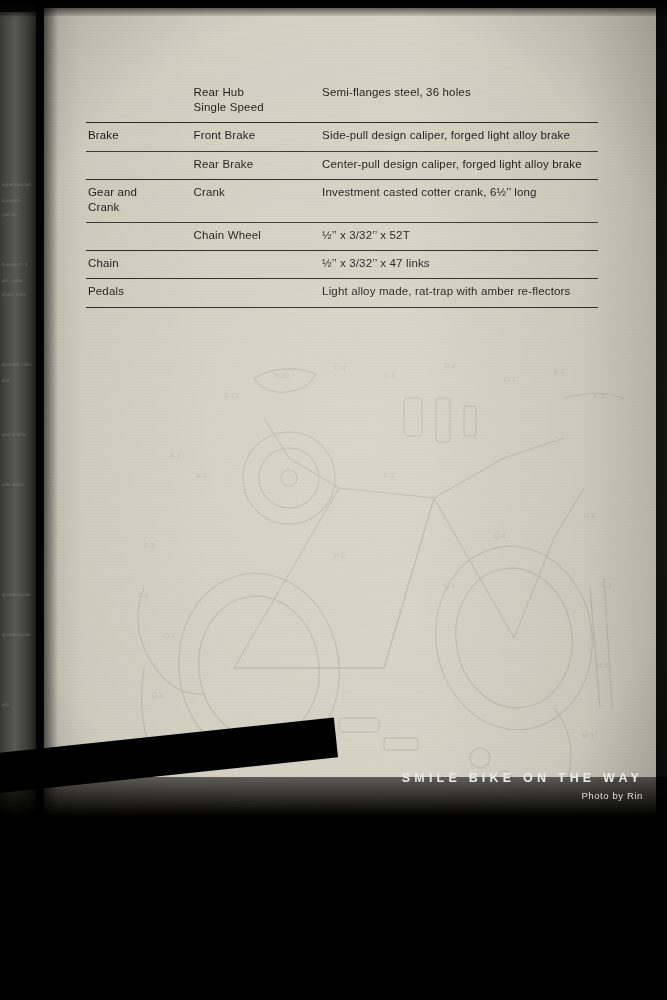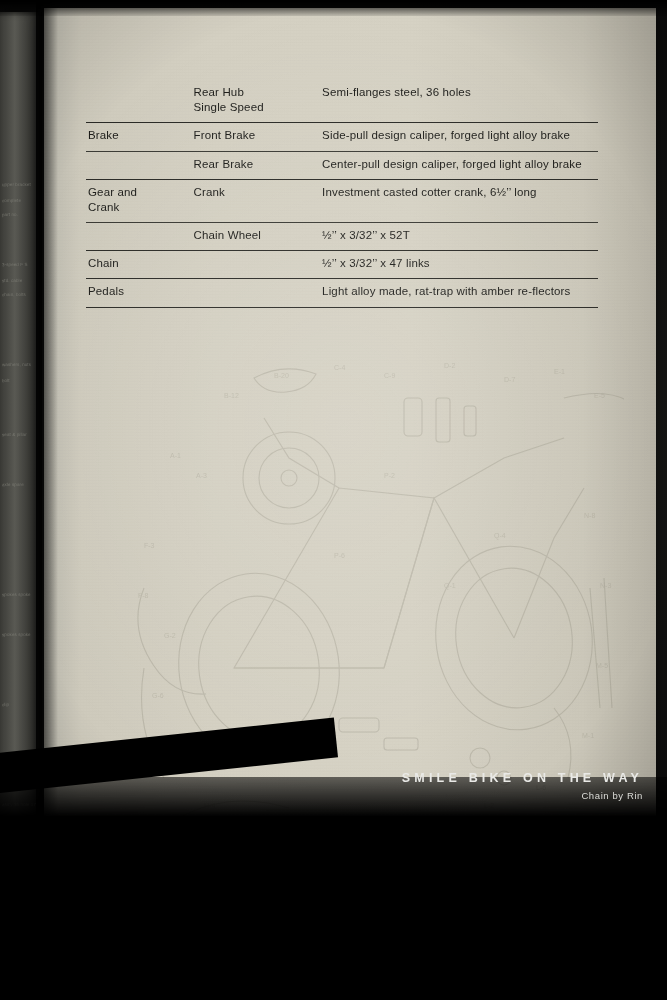--- a/index.html
+++ b/index.html
@@ -370,16 +370,16 @@
     <div class="page-noise"></div>
     <div class="page-vignette"></div>
   </div>
 
   <div class="top-edge"></div>
   <div class="edge-slant"></div>
   <div class="edge"></div>
 
   <div class="watermark">
     <div class="wm-main">SMILE BIKE ON THE WAY</div>
-    <div class="wm-sub">Chain by Rin</div>
+    <div class="wm-sub">Photo by Rin</div>
   </div>
 
 </div>
 
 </body></html>

